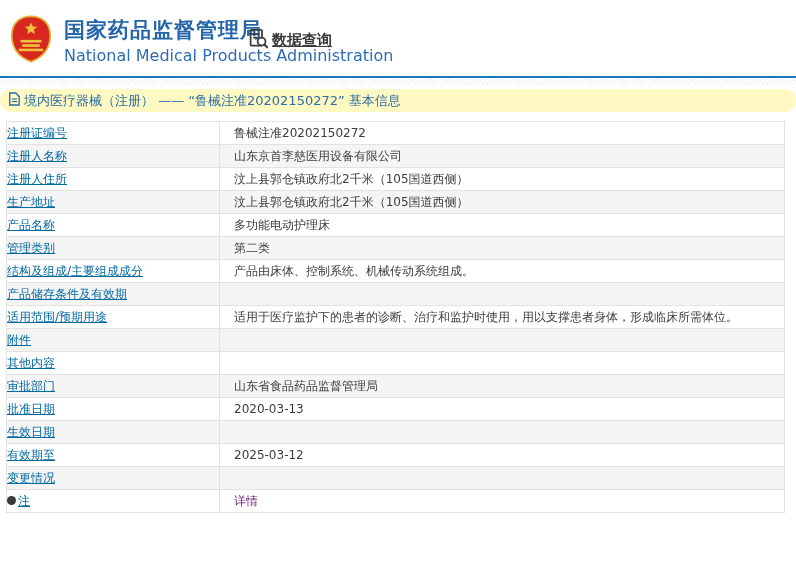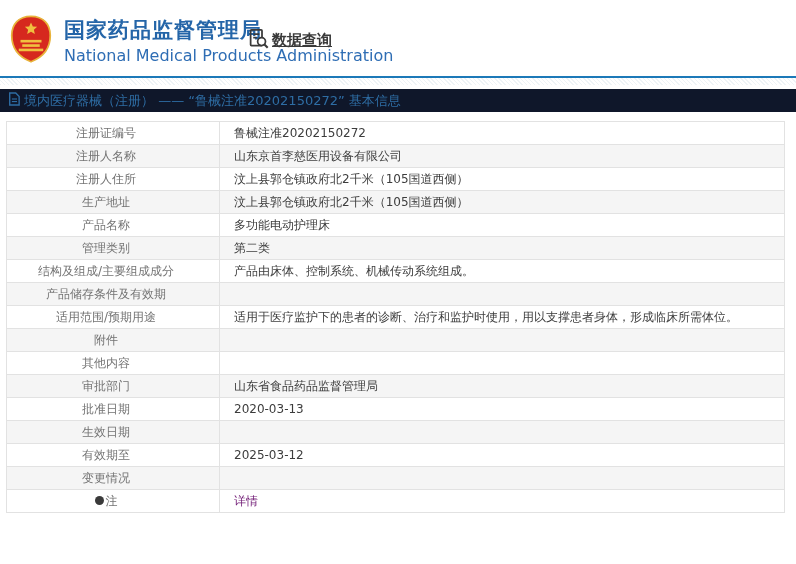--- a/index.html
+++ b/index.html
@@ -25,32 +25,32 @@
   .nav{position:absolute;right:14px;top:20px;display:flex;gap:26px;}
   .nav-item{display:flex;flex-direction:column;align-items:center;gap:3px;
     font-size:12px;color:#333;cursor:pointer;white-space:nowrap;}
   
   .stripe-band{
     height:7px;
     background:repeating-linear-gradient(45deg,#eef3f6 0px,#eef3f6 1px,#ffffff 1px,#ffffff 3px);
   }
   
   .breadcrumb{
-    margin-top:4px;height:23px;background:#0f172a;
+    margin-top:4px;height:23px;background:#fef9c3;
     display:flex;align-items:center;padding:0 8px;
-    color:#2e6da4;font-size:13px;gap:4px;
+    color:#2e6da4;font-size:13px;gap:4px;border-radius:11px;
   }
   
   .table-wrap{margin:9px 6px 0 6px;}
   table{width:779px;border-collapse:collapse;table-layout:fixed;border:1px solid #d5d5d5;}
   tr{height:23px;}
   tr:nth-child(even){background:#f5f5f5;}
   td{border:1px solid #e2e2e2;font-size:12px;padding:0;vertical-align:middle;}
   td.label{
-    width:198px;text-align:center;padding-right:14px;color:#737373;white-space:nowrap;
+    width:198px;text-align:left;padding-right:14px;color:#0369a1;white-space:nowrap;text-decoration:underline;
   }
   td.value{padding-left:14px;color:#3c3c3c;white-space:nowrap;overflow:hidden;}
   td.value a{color:#701a75;text-decoration:none;cursor:pointer;}
   .note-ic{
     display:inline-block;width:9px;height:9px;border-radius:50%;
     background:#3a3a3a;margin-right:2px;position:relative;top:0px;
   }
 </style>
 </head>
 <body>

